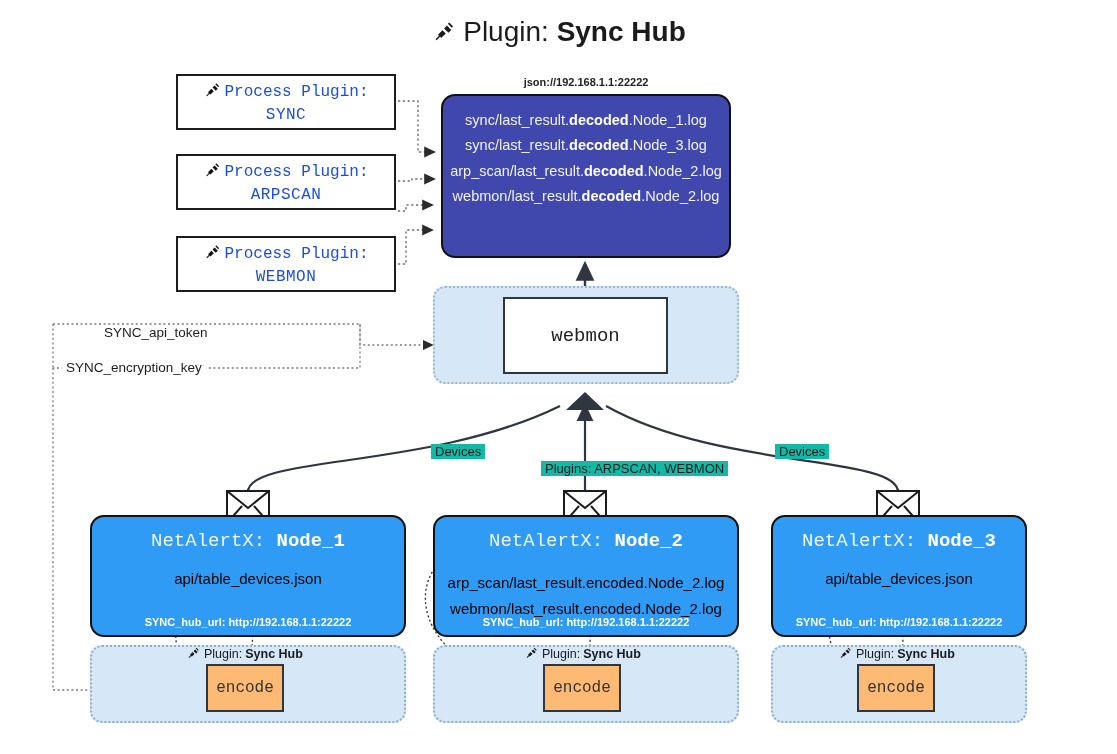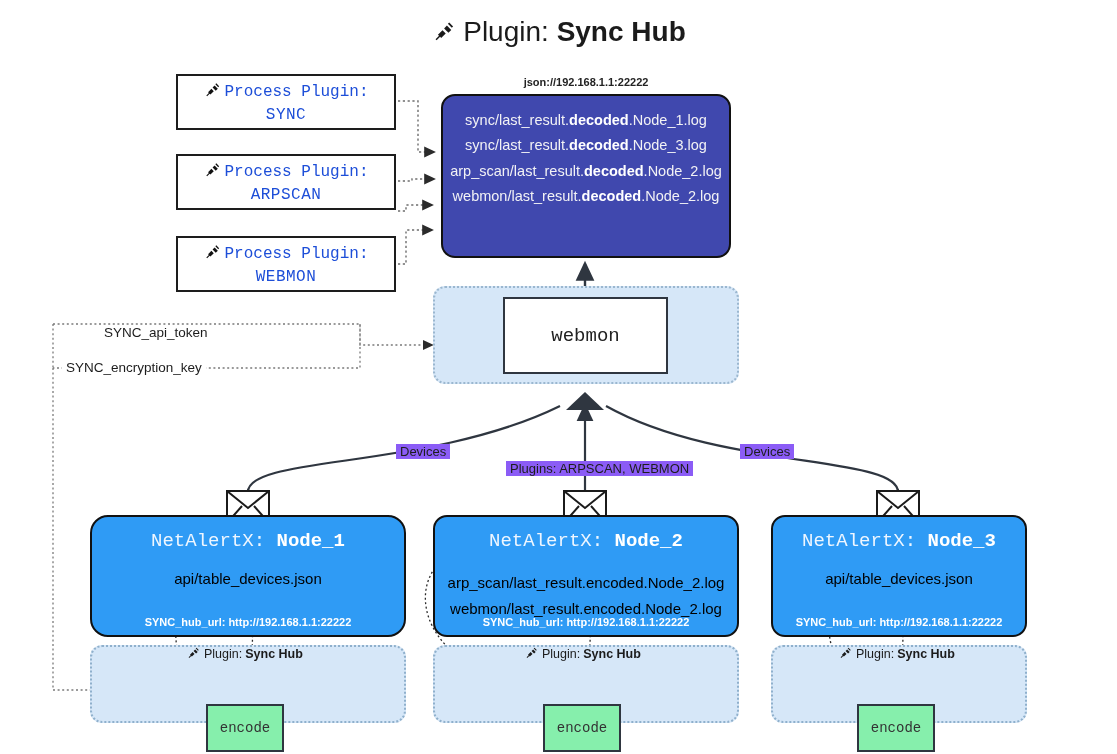--- a/index.html
+++ b/index.html
@@ -91,35 +91,35 @@
   .nodebox .n-foot{
     position:absolute;bottom:7px;left:0;width:100%;text-align:center;
     font-size:11px;font-weight:600;color:#ffffff;white-space:nowrap;
   }
 
   
   .encband{
     background:#d6e7f8;border:2px dotted #8fb0cc;border-radius:12px;
   }
   .encbox{
-    background:#86efac;border:2px solid #2f3640;
+    background:#fdba74;border:2px solid #2f3640;
     display:flex;align-items:center;justify-content:center;
     font-family:"Liberation Mono","DejaVu Sans Mono",monospace;
-    font-size:14px;color:#333;margin-top:40px;
+    font-size:16px;color:#333;
   }
   .enclabel{
     position:absolute;font-size:12.5px;color:#1b1b1b;white-space:nowrap;
     display:flex;align-items:center;gap:3px;
   }
   .enclabel b{font-weight:700;}
 
   
   .edgelabel{
     position:absolute;font-size:13px;color:#1d1d1d;white-space:nowrap;
-    background:#8b5cf6;padding:0 4px;
+    background:#14b8a6;padding:0 4px;margin-left:35px;
   }
 </style>
 </head>
 <body>
 
 <div id="stage">
 
   <svg class="layer" viewBox="0 0 1117 754">
     <defs>
       <marker id="arrSolid" markerWidth="9" markerHeight="9" refX="7" refY="4.5" orient="auto">
@@ -273,21 +273,21 @@
     </svg>
   </div>
   <div class="node" style="left:876px;top:490px;">
     <svg width="44" height="34" viewBox="0 0 44 34">
       <rect x="1" y="1" width="42" height="32" fill="#fff" stroke="#1b1b1b" stroke-width="2"></rect>
       <path d="M1,1 L22,18 L43,1" fill="none" stroke="#1b1b1b" stroke-width="2"></path>
       <path d="M1,33 L16,16 M43,33 L28,16" fill="none" stroke="#1b1b1b" stroke-width="2"></path>
     </svg>
   </div>
 
-  <div class="node nodebox" style="left:90px;top:515px;width:316px;height:122px;position:absolute;border-radius:18px;">
+  <div class="node nodebox" style="left:90px;top:515px;width:316px;height:122px;position:absolute;">
     <div class="n-title">
       <span>NetAlertX:</span> <b>Node_1</b>
     </div>
     <div class="n-line" style="margin-top:14px;">api/table_devices.json</div>
     <div class="n-foot">SYNC_hub_url: http://192.168.1.1:22222</div>
   </div>
 
   <div class="node nodebox" style="left:433px;top:515px;width:306px;height:122px;position:absolute;">
     <div class="n-title">
       <span>NetAlertX:</span> <b>Node_2</b>

